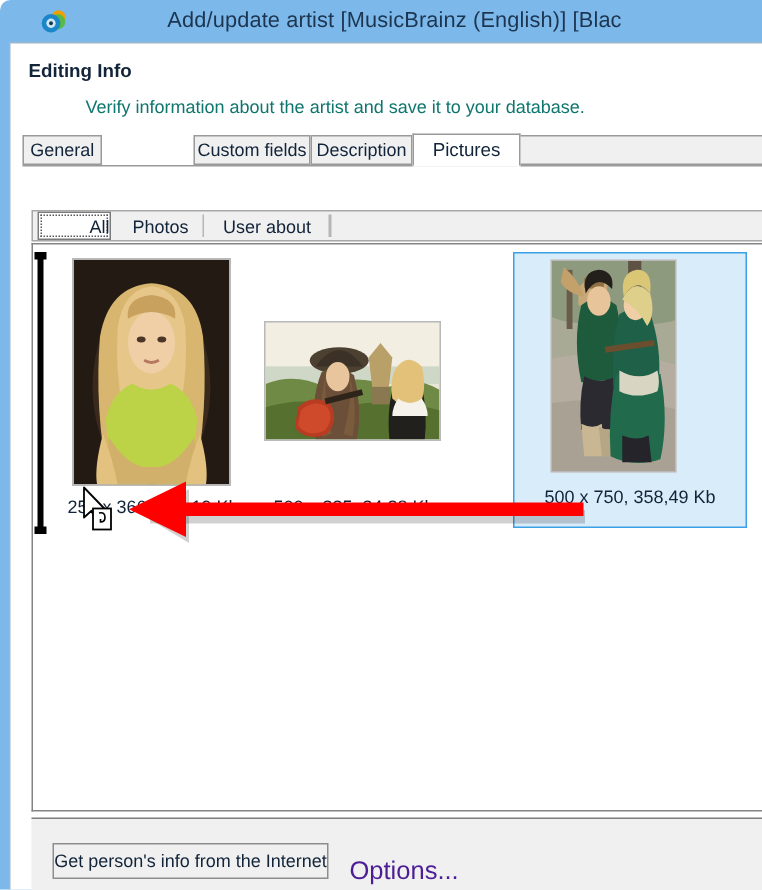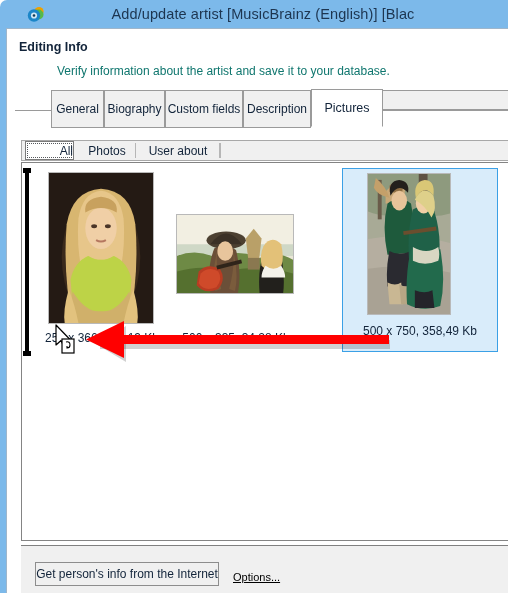--- a/index.html
+++ b/index.html
@@ -58,21 +58,21 @@
   #tabstrip .tabline{
     position:absolute;left:0;top:21px;width:502px;height:1px;background:#9a9a9a;
   }
   .tab{
     position:absolute;top:1px;height:20px;
     box-sizing:border-box;
     display:flex;align-items:center;justify-content:center;
     background:#f0f0f0;
     border:1px solid #9a9a9a;
     font-size:12px;color:#12243a;
-    padding:18px 7px;white-space:nowrap;margin-left:36px;
+    padding:0 7px;white-space:nowrap;
   }
   .tab.active{
     top:0;height:22px;
     background:#ffffff;border-bottom:1px solid #ffffff;
     z-index:3;font-size:12.5px;
   }
   #tab-filler{
     position:absolute;top:1px;height:20px;
     background:#f0f0f0;border:1px solid #9a9a9a;border-left:none;
     box-sizing:border-box;
@@ -153,21 +153,21 @@
   #get-info-btn{
     position:absolute;left:14px;top:16px;width:184px;height:24px;
     background:#f0f0f0;border:1px solid #8d8d8d;
     font-family:"Liberation Sans",sans-serif;font-size:12px;color:#12243a;
     box-sizing:border-box;
     display:flex;align-items:center;justify-content:center;
     white-space:nowrap;
   }
   #options-link{
     position:absolute;left:212px;top:25px;
-    font-size:11px;color:#000000;text-decoration:underline;
+    font-size:17px;color:#4c1d95;
     white-space:nowrap;cursor:pointer;
   }
 
   
   #annot{
     position:absolute;left:0;top:0;width:508px;height:593px;
     pointer-events:none;
   }
   #cursor{position:absolute;left:54px;top:324px;width:24px;height:30px;}
 
@@ -195,23 +195,20 @@
   <div id="client">
 
     <div id="heading">Editing Info</div>
     <div id="subheading">Verify information about the artist and save it to your database.</div>
 
     <div id="tabstrip">
       <div class="tabline"></div>
 
       <div class="tab" style="left:0px;width:53px;">
         <span>General</span>
-      </div>
-      <div class="tab" style="left:53px;width:61px;">
-        <span>Biography</span>
       </div>
       <div class="tab" style="left:114px;width:78px;">
         <span>Custom fields</span>
       </div>
       <div class="tab" style="left:192px;width:68px;">
         <span>Description</span>
       </div>
       <div class="tab active" style="left:260px;width:72px;">
         <span>Pictures</span>
       </div>

